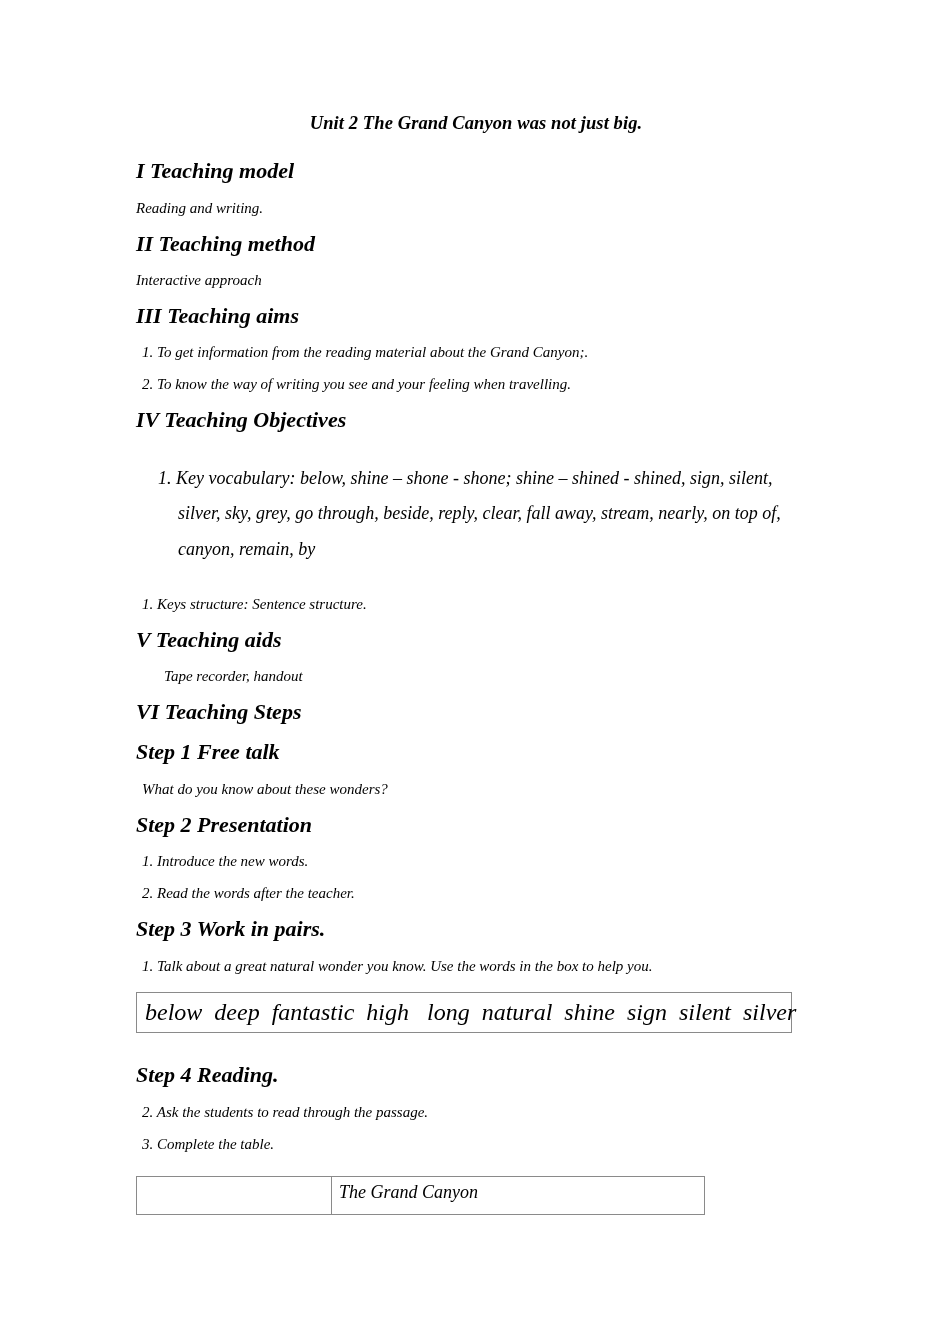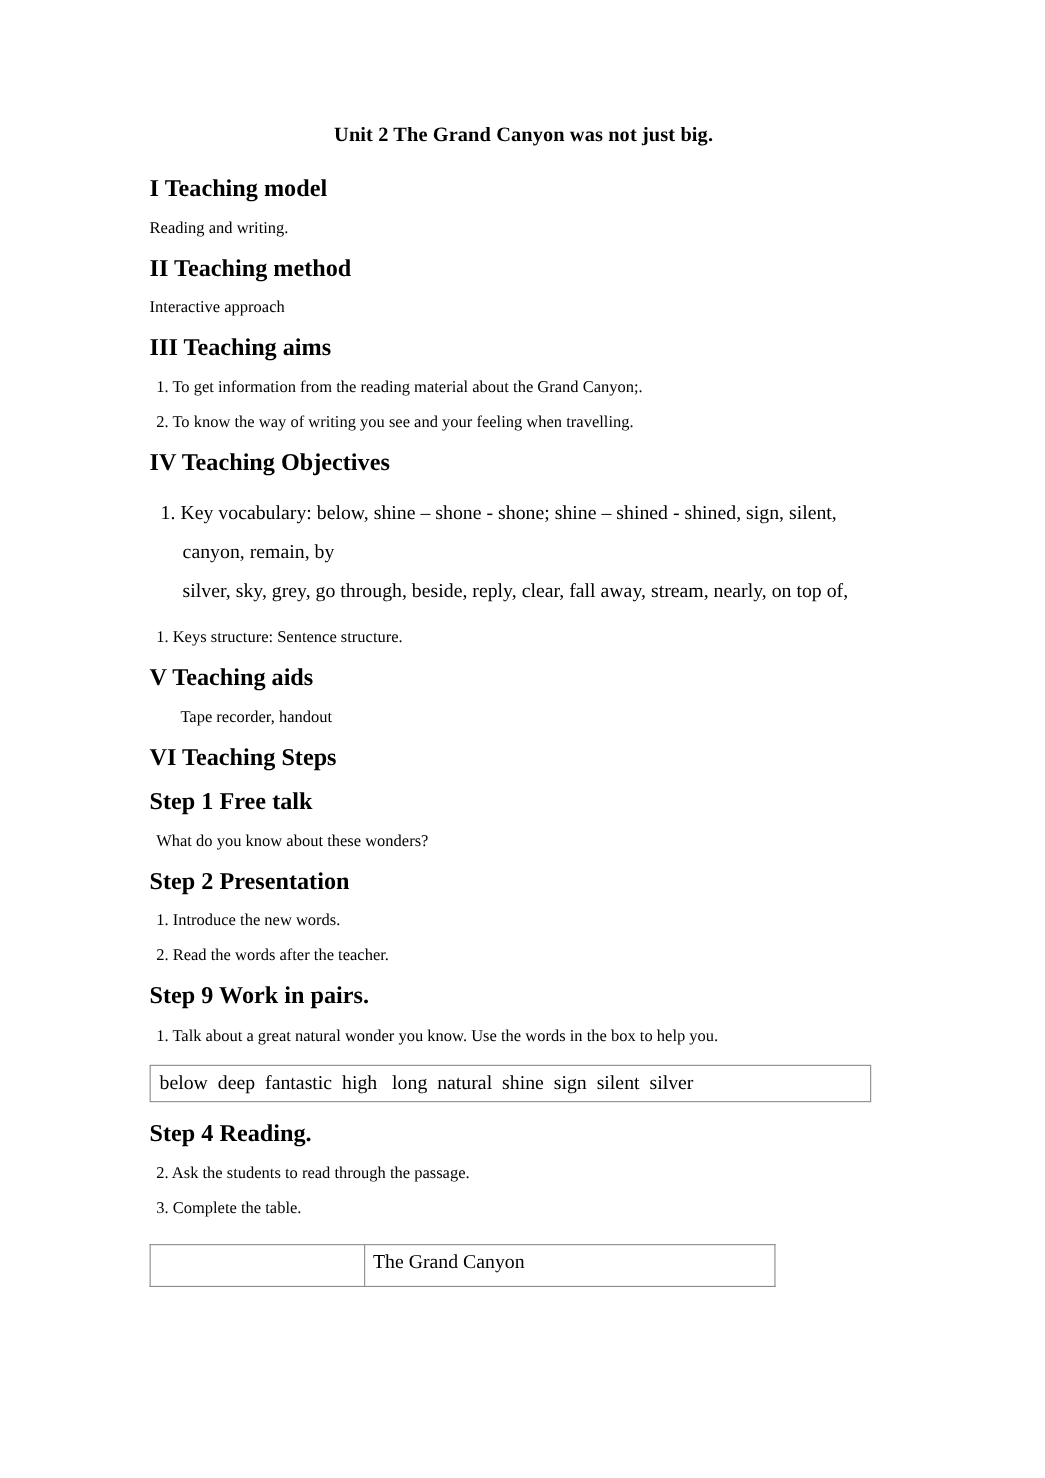--- a/index.html
+++ b/index.html
@@ -13,20 +13,21 @@
     font-family: "Liberation Serif", "DejaVu Serif", serif;
     color: #000000;
     overflow: hidden;
   }
   .page {
     position: relative;
     width: 950px;
     height: 1344px;
     box-sizing: border-box;
     padding: 0;
+    font-style: italic;
   }
   .content {
     position: absolute;
     left: 136px;
     top: 112px;
     width: 680px;
   }
 
   .doc-title {
     text-align: center;
@@ -52,36 +53,36 @@
     padding: 7px 0 7px 0;
   }
 
   .para.indent-sm { padding-left: 6px; }
   .para.indent-md { padding-left: 28px; }
   .para.indent-num { padding-left: 6px; }
 
   .vocab-block {
     font-size: 18px;
     line-height: 1.98;
-    margin: 4px;
+    margin: 16px;
     padding: 4px 0 4px 6px;
     text-indent: 0;
   }
   .vocab-block .cont {
     display: block;
     padding-left: 20px;
   }
 
   .wordbox {
     border: 1px solid #8a8a8a;
     box-sizing: border-box;
     width: 656px;
-    margin: 10px 0 8px 0;
+    margin: 10px 0 22px 0;
     padding: 5px 8px 6px 8px;
-    font-size: 18px;
+    font-size: 24px;
     line-height: 1.2;
     white-space: pre;
   }
 
   .datatable {
     border-collapse: collapse;
     margin: 16px 0 0 0;
     table-layout: fixed;
   }
   .datatable td {
@@ -109,38 +110,38 @@
     <div class="heading">II Teaching method</div>
     <div class="para"> Interactive approach</div>
 
     <div class="heading">III Teaching aims</div>
     <div class="para indent-num">1. To get information from the reading material about the Grand Canyon;.</div>
     <div class="para indent-num">2. To know the way of writing you see and your feeling when travelling.</div>
 
     <div class="heading">IV Teaching Objectives</div>
     <div class="vocab-block">
       <span>1. Key vocabulary: below, shine – shone - shone; shine – shined - shined, sign, silent,</span>
+      <span class="cont">silver, sky, grey, go through, beside, reply, clear, fall away, stream, nearly, on top of,</span>
       <span class="cont">canyon, remain, by</span>
-      <span class="cont">silver, sky, grey, go through, beside, reply, clear, fall away, stream, nearly, on top of,</span>
     </div>
     <div class="para indent-num">1. Keys structure: Sentence structure.</div>
 
     <div class="heading">V Teaching aids</div>
     <div class="para indent-md">Tape recorder, handout</div>
 
     <div class="heading">VI Teaching Steps</div>
 
     <div class="heading">Step 1 Free talk</div>
     <div class="para indent-sm">What do you know about these wonders?</div>
 
     <div class="heading">Step 2 Presentation</div>
     <div class="para indent-num">1. Introduce the new words.</div>
     <div class="para indent-num">2. Read the words after the teacher.</div>
 
-    <div class="heading">Step 9 Work in pairs.</div>
+    <div class="heading">Step 3 Work in pairs.</div>
     <div class="para indent-num">1. Talk about a great natural wonder you know. Use the words in the box to help you.</div>
     <div class="wordbox">below  deep  fantastic  high   long  natural  shine  sign  silent  silver</div>
 
     <div class="heading">Step 4 Reading.</div>
     <div class="para indent-num">2. Ask the students to read through the passage.</div>
     <div class="para indent-num">3. Complete the table.</div>
 
     <table class="datatable">
       <tbody>
         <tr>

